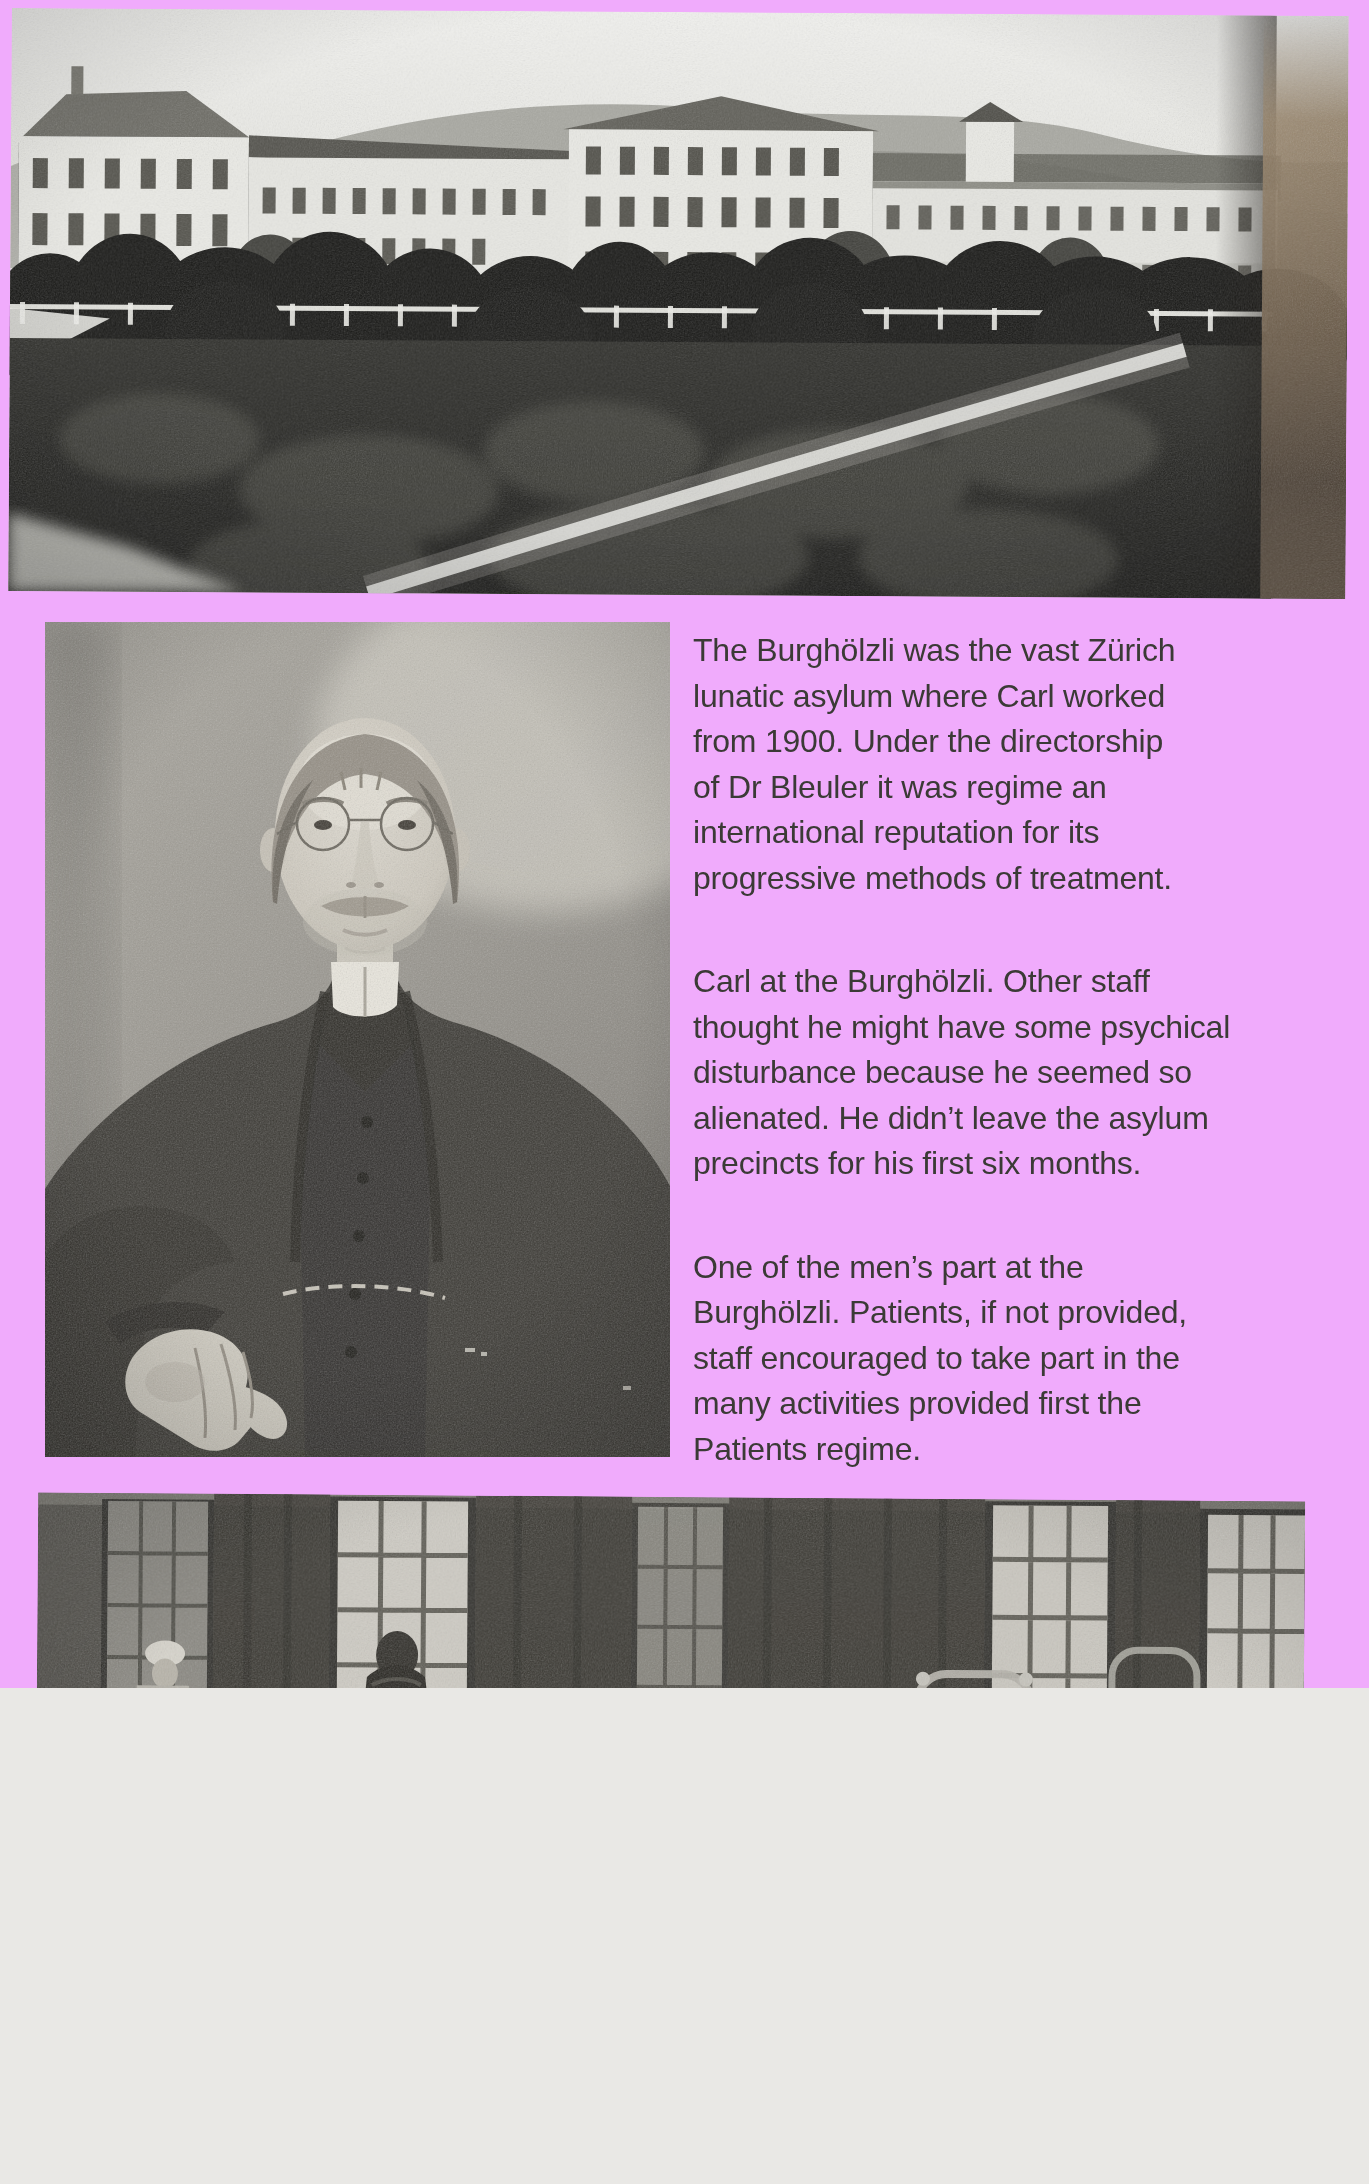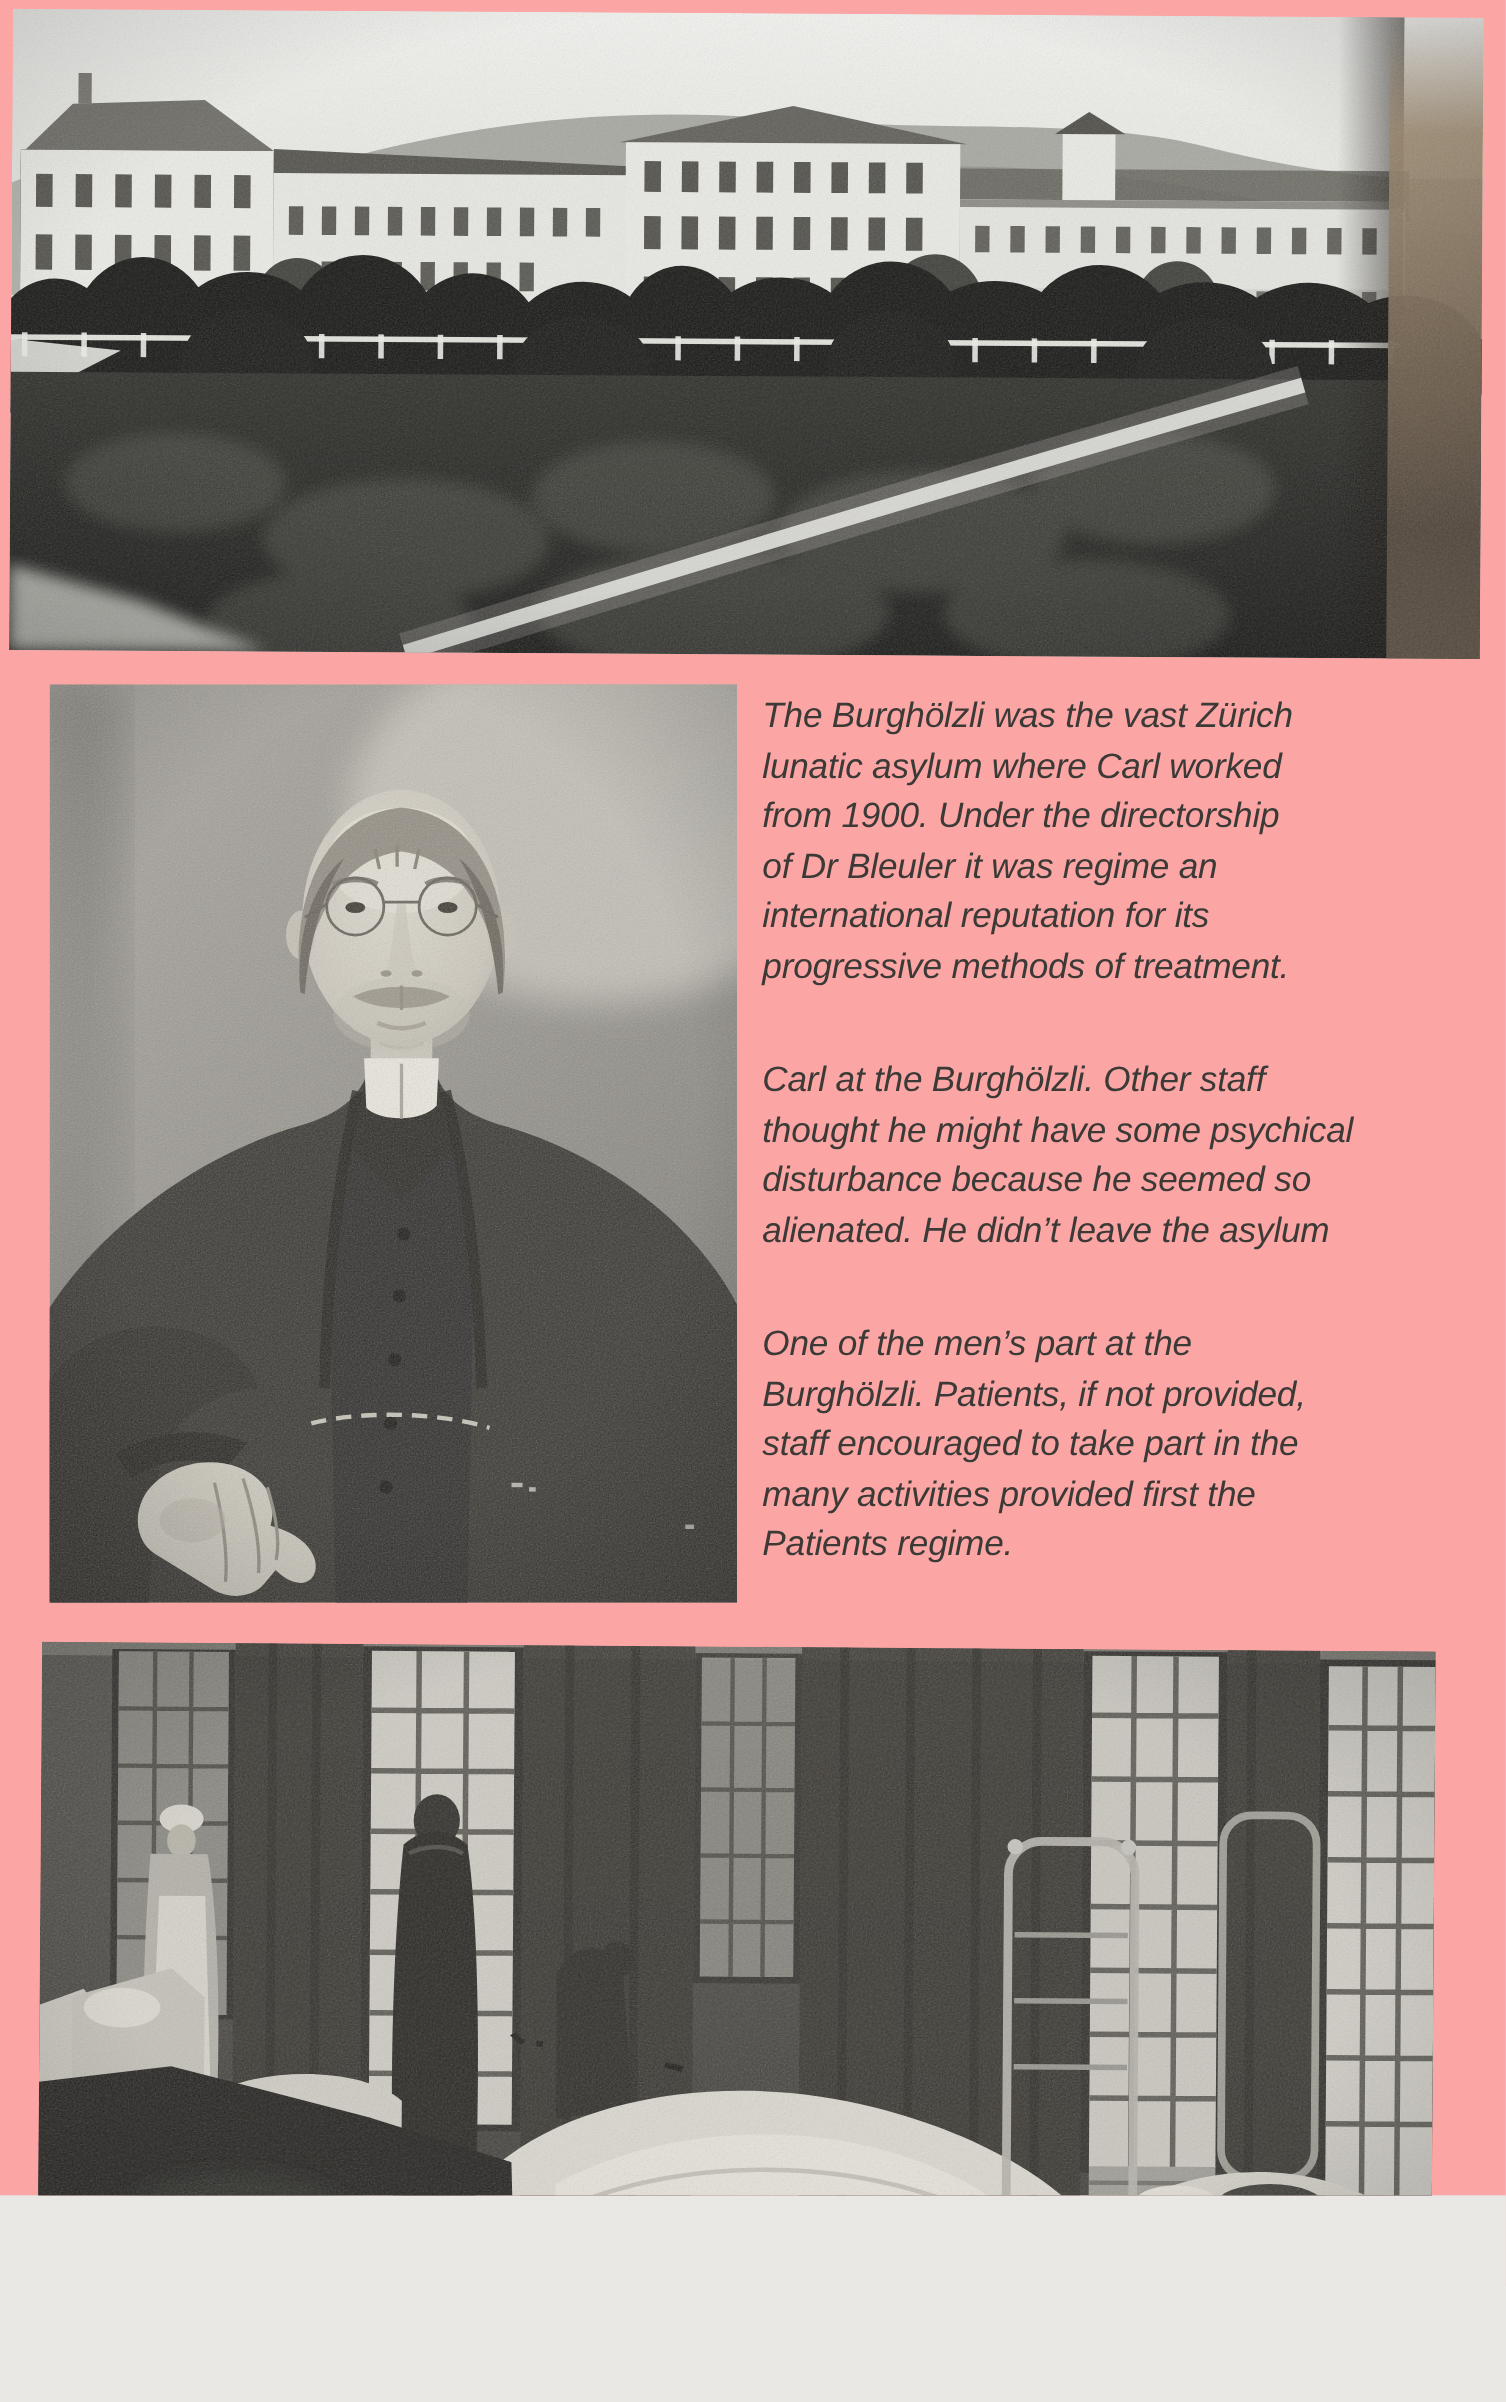--- a/index.html
+++ b/index.html
@@ -1,23 +1,22 @@
 <!DOCTYPE html>
 <html><head>
 <meta charset="utf-8">
 <style>
   html,body{margin:0;padding:0;background:#e9e8e5;}
   .page{
     position:relative;
-    width:1369px;height:1996px;
+    width:1369px;height:1688px;
     margin:0 auto;
-    background:#fca5a5;
+    background:#f0abfc;
     overflow:hidden;
     font-family:"Liberation Sans","DejaVu Sans",sans-serif;
-    font-style:italic;
   }
   .photo{position:absolute;overflow:hidden;}
   .photo svg{display:block;width:100%;height:100%;}
   #top-photo{left:10px;top:12px;width:1337px;height:583px;transform:rotate(0.35deg);}
   #portrait-photo{left:45px;top:622px;width:625px;height:835px;}
   #ward-photo{left:36px;top:1497px;width:1267px;height:628px;transform:rotate(0.4deg);}
   .caption-col{
     position:absolute;left:693px;top:628px;width:600px;
     color:#3b3a36;
     font-size:32px;line-height:45.5px;letter-spacing:-0.2px;
@@ -365,20 +364,21 @@
       <span class="cap-line">from 1900. Under the directorship</span>
       <span class="cap-line">of Dr Bleuler it was regime an</span>
       <span class="cap-line">international reputation for its</span>
       <span class="cap-line">progressive methods of treatment.</span>
     </p>
     <p>
       <span class="cap-line">Carl at the Burghölzli. Other staff</span>
       <span class="cap-line">thought he might have some psychical</span>
       <span class="cap-line">disturbance because he seemed so</span>
       <span class="cap-line">alienated. He didn’t leave the asylum</span>
+      <span class="cap-line">precincts for his first six months.</span>
     </p>
     <p>
       <span class="cap-line">One of the men’s part at the</span>
       <span class="cap-line">Burghölzli. Patients, if not provided,</span>
       <span class="cap-line">staff encouraged to take part in the</span>
       <span class="cap-line">many activities provided first the</span>
       <span class="cap-line">Patients regime.</span>
     </p>
   </div>
 

